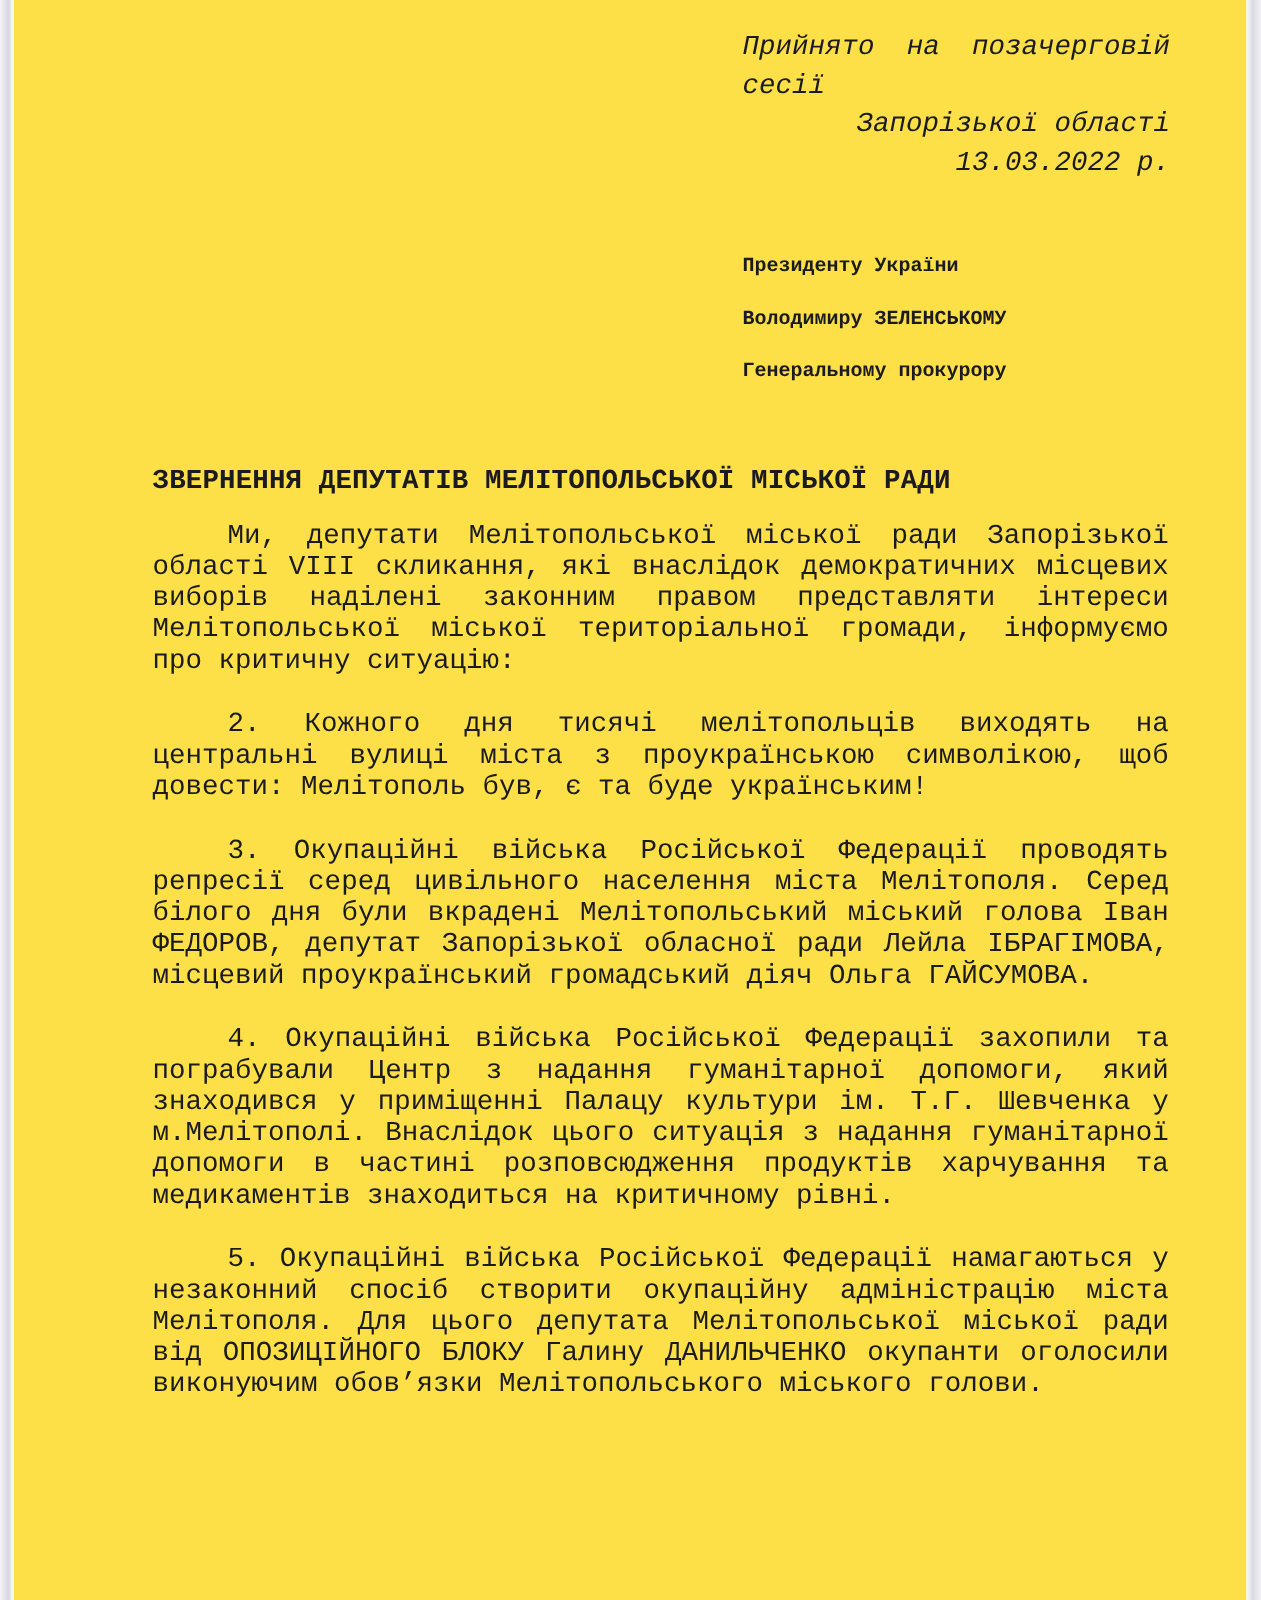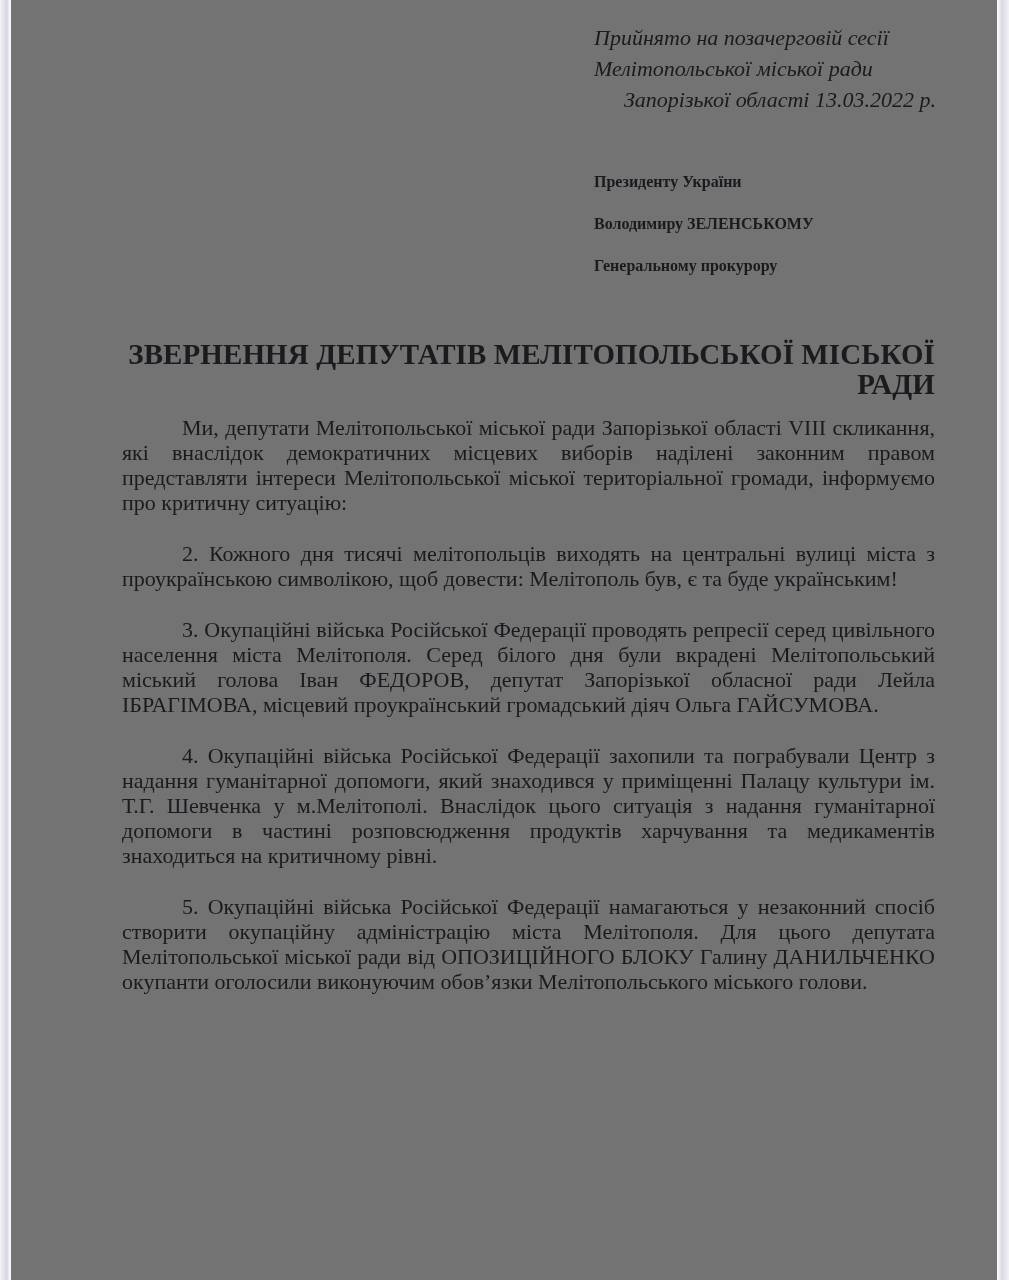--- a/index.html
+++ b/index.html
@@ -43,21 +43,22 @@
     background: linear-gradient(to left,
       #f2f2f6 0px, #e4e4ec 4px, #dadae4 7px, #f0f0f4 10px, #ffffff 12px);
   }
 
   .sheet {
     position: absolute;
     left: 11px;
     right: 12px;
     top: 0;
     bottom: 0;
-    background: #737373;
+    background: #fde047;
+    font-family: Liberation Mono, monospace;
   }
 
   
   .content {
     position: absolute;
     left: 111px;   
     top: 0;
     width: 813px;
   }
 
@@ -84,23 +85,23 @@
   }
   .addressee-line {
     font-weight: bold;
     font-size: 16px;
     line-height: 42px;
     white-space: nowrap;
   }
 
   
   .doc-title {
-    text-align: right;
+    text-align: left;
     font-weight: bold;
-    font-size: 29px;
+    font-size: 22px;
     line-height: 30px;
     letter-spacing: 0.1px;
     padding-top: 52px;
     padding-bottom: 6px;
   }
   .doc-title .tline {
     display: block;
   }
 
   
@@ -126,21 +127,20 @@
 <div class="page-wrap">
 
   <div class="edge edge-left"></div>
   <div class="edge edge-right"></div>
 
   <div class="sheet">
     <div class="content">
 
       <div class="adopted-note">
         <div>Прийнято на позачерговій сесії</div>
-        <div>Мелітопольської міської ради</div>
         <div class="last-line">Запорізької області 13.03.2022 р.</div>
       </div>
 
       <div class="addressees">
         <div class="addressee-line">Президенту України</div>
         <div class="addressee-line">Володимиру ЗЕЛЕНСЬКОМУ</div>
         <div class="addressee-line">Генеральному прокурору</div>
       </div>
 
       <div class="doc-title">

